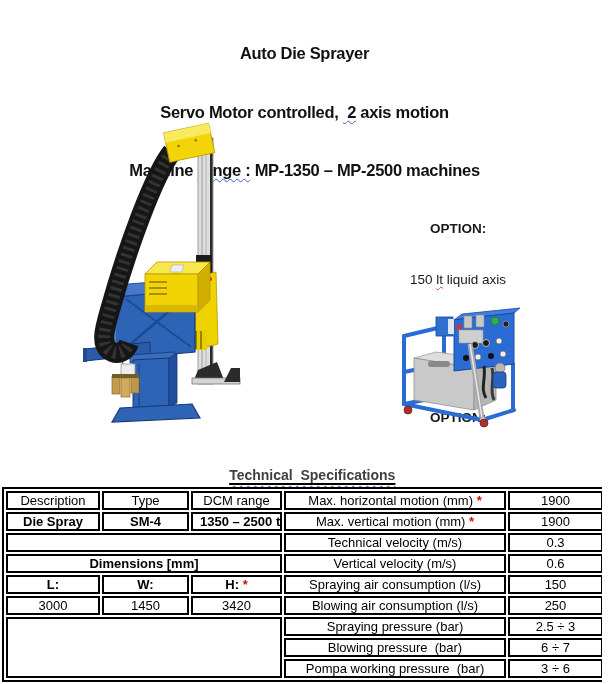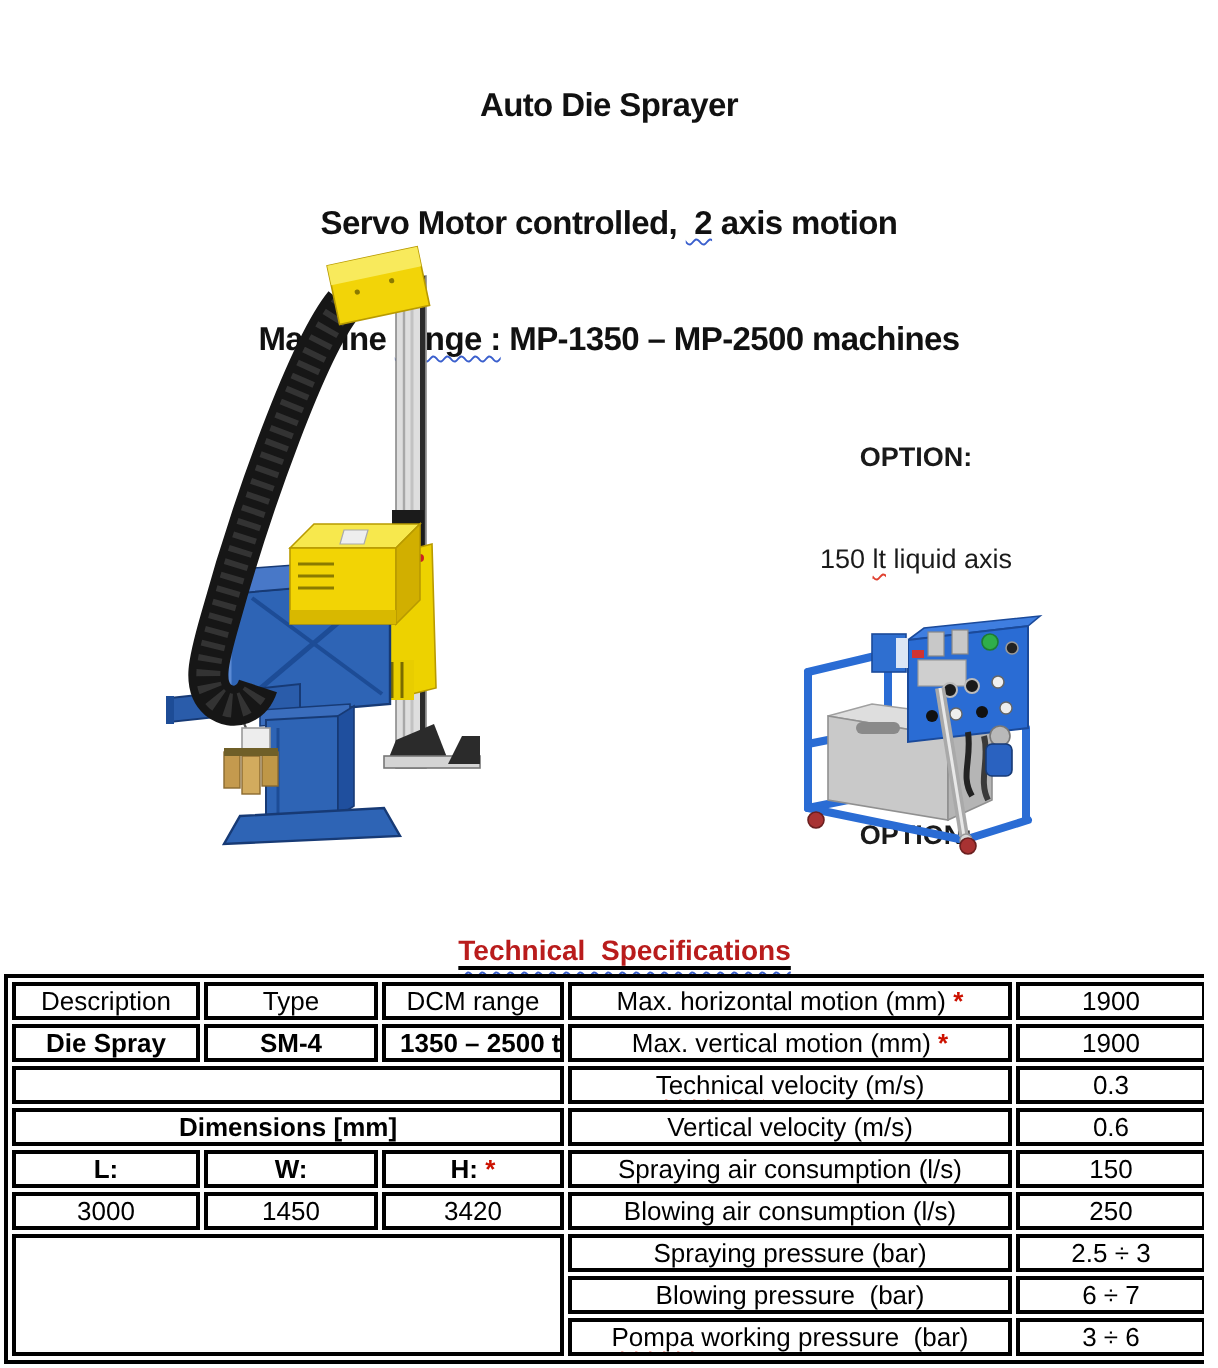--- a/index.html
+++ b/index.html
@@ -31,21 +31,21 @@
   
   .options{
     position:absolute;left:318px;top:152px;width:280px;text-align:center;
     font-size:13.5px;line-height:17px;white-space:pre;color:#1a1a1a;
   }
   .opt-label{font-weight:bold;text-align:center;}
   .opt-group + .opt-group{margin-top:19px;}
   
   .spec-heading{
     position:absolute;top:451px;left:0;width:609px;text-align:center;
-    font-size:14px;font-weight:bold;white-space:pre;color:#b91c1c;
+    font-size:14px;font-weight:bold;white-space:pre;color:#404040;
   }
   .u-solid{
     text-decoration-line:underline;text-decoration-style:solid;
     text-decoration-color:#000;text-decoration-thickness:1.5px;
     text-underline-offset:3px;text-decoration-skip-ink:none;
   }
   .u-solid .sq-blue{text-underline-offset:5px;}
   
   table.spec{
     position:absolute;left:2px;top:487px;width:605px;

